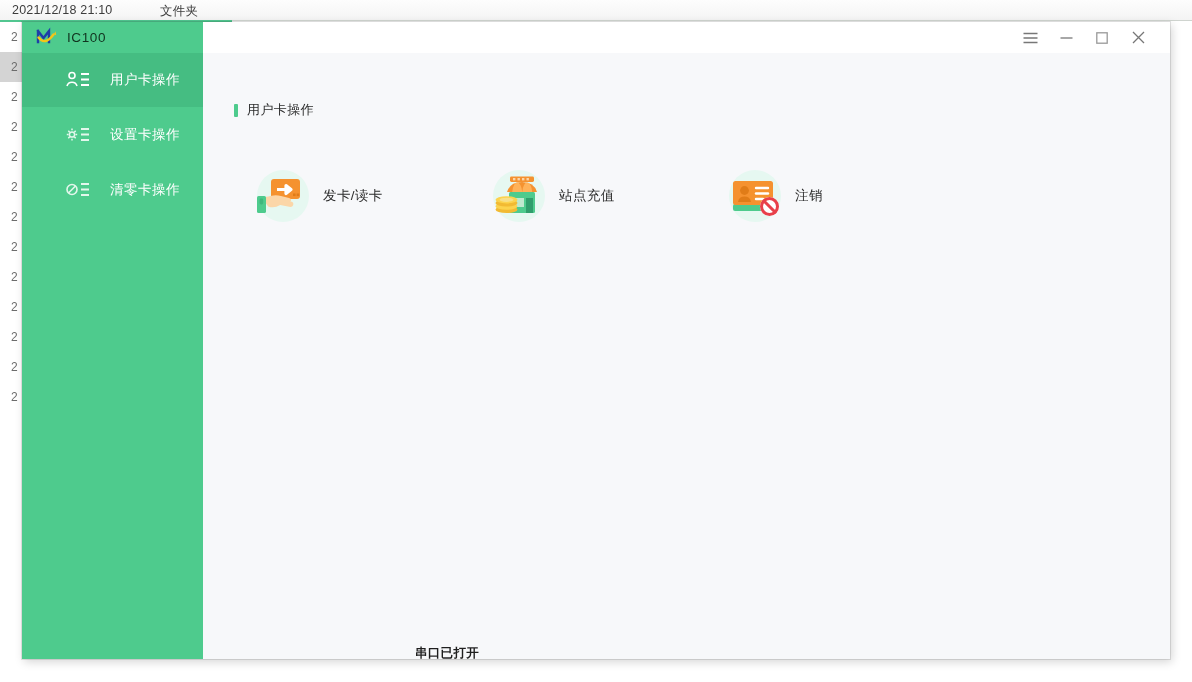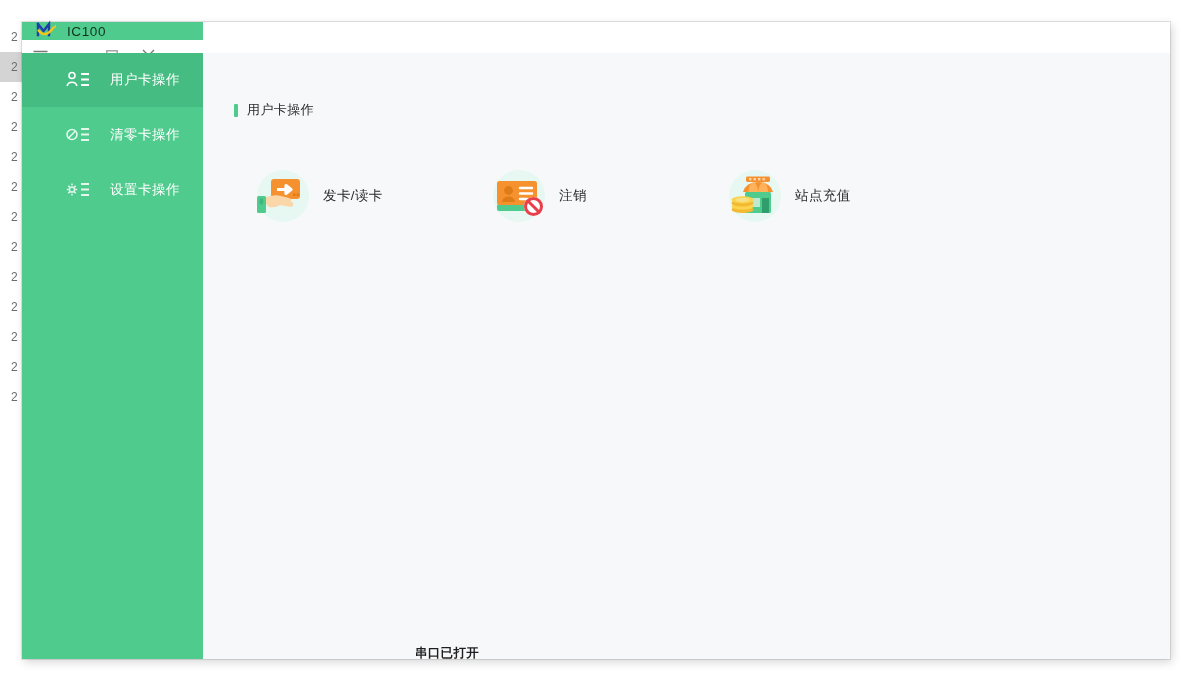--- a/index.html
+++ b/index.html
@@ -41,21 +41,21 @@
   
   #app-window {
     position:absolute; left:22px; top:22px; width:1148px; height:637px;
     background:#ffffff;
     box-shadow:0 0 0 1px rgba(0,0,0,.10), 2px 3px 9px rgba(0,0,0,.17);
   }
 
   
   #titlebar {
     position:absolute; left:0; top:0; right:0; height:31px;
-    background:#ffffff; display:flex; align-items:flex-start;flex-direction:column;
+    background:#ffffff; display:flex; align-items:flex-end;
   }
   #title-left {
     width:181px; height:31px; background:#4ecb8d;
     display:flex; align-items:center; padding-left:14px;
   }
   .logo-box { width:22px; height:18px; position:relative; }
   #app-title {
     margin-left:9px; font-size:13.5px; color:#11331f; letter-spacing:.6px;
   }
   #title-right {
@@ -125,20 +125,25 @@
     background:#f7f8fa; display:flex; align-items:center; padding-left:31px;
   }
   #status-text { font-size:12.5px; color:#1f1f1f; font-weight:bold; letter-spacing:.3px;margin-top:28px; }
 
   svg { display:block; overflow:visible; }
 </style>
 </head>
 <body>
 
 <div id="desktop">
+  <div class="bg-topbar">
+    <div class="bg-topbar-accent"></div>
+    <div class="bg-topbar-text bg-date">2021/12/18 21:10</div>
+    <div class="bg-topbar-text bg-folder">文件夹</div>
+  </div>
   <div class="bg-list" id="bg-list">
       <div class="bg-row" style="top: 0px;">2</div>
       <div class="bg-row sel" style="top: 30px;">2</div>
       <div class="bg-row" style="top: 60px;">2</div>
       <div class="bg-row" style="top: 90px;">2</div>
       <div class="bg-row" style="top: 120px;">2</div>
       <div class="bg-row" style="top: 150px;">2</div>
       <div class="bg-row" style="top: 180px;">2</div>
       <div class="bg-row" style="top: 210px;">2</div>
       <div class="bg-row" style="top: 240px;">2</div>
@@ -195,41 +200,41 @@
           <path d="M1 16 a5.2 5.2 0 0 1 10 0" stroke="#ffffff" stroke-width="1.6" fill="none"></path>
           <path d="M15 4 H23 M15 9.5 H23 M15 15 H23" stroke="#ffffff" stroke-width="1.9"></path>
         </svg>
       </span>
       <span class="nav-label">用户卡操作</span>
     </div>
 
     <div class="nav-item">
       <span class="nav-icon">
         <svg width="24" height="20" viewBox="0 0 24 20">
-          <circle cx="6" cy="9.5" r="5" stroke="#e3f7ec" stroke-width="1.6" fill="none"></circle>
-          <path d="M2.5 13 L9.5 6" stroke="#e3f7ec" stroke-width="1.6"></path>
-          <path d="M15 4 H23 M15 9.5 H23 M15 15 H23" stroke="#e3f7ec" stroke-width="1.9"></path>
-        </svg>
-      </span>
-      <span class="nav-label">清零卡操作</span>
-    </div>
-
-    <div class="nav-item">
-      <span class="nav-icon">
-        <svg width="24" height="20" viewBox="0 0 24 20">
           <g stroke="#e3f7ec" fill="none" stroke-width="1.5">
             <circle cx="6" cy="9.5" r="2.6"></circle>
             <path d="M6 3.4 V5.2 M6 13.8 V15.6 M0.8 9.5 H2.6 M9.4 9.5 H11.2
                      M2.3 5.8 L3.6 7.1 M8.4 11.9 L9.7 13.2
                      M9.7 5.8 L8.4 7.1 M3.6 11.9 L2.3 13.2"></path>
           </g>
           <path d="M15 4 H23 M15 9.5 H23 M15 15 H23" stroke="#e3f7ec" stroke-width="1.9"></path>
         </svg>
       </span>
       <span class="nav-label">设置卡操作</span>
+    </div>
+
+    <div class="nav-item">
+      <span class="nav-icon">
+        <svg width="24" height="20" viewBox="0 0 24 20">
+          <circle cx="6" cy="9.5" r="5" stroke="#e3f7ec" stroke-width="1.6" fill="none"></circle>
+          <path d="M2.5 13 L9.5 6" stroke="#e3f7ec" stroke-width="1.6"></path>
+          <path d="M15 4 H23 M15 9.5 H23 M15 15 H23" stroke="#e3f7ec" stroke-width="1.9"></path>
+        </svg>
+      </span>
+      <span class="nav-label">清零卡操作</span>
     </div>
 
   </div>
 
   <div id="content">
 
     <div id="section-header">
       <span class="section-bar"></span>
       <span id="section-title">用户卡操作</span>
     </div>
@@ -245,41 +250,20 @@
             <rect x="38" y="25.5" width="2.6" height="2.6" fill="#e07c18"></rect>
             <rect x="41.6" y="25.5" width="2.6" height="2.6" fill="#e07c18"></rect>
             <path d="M13 29 q6 -3 13 -1 l8 2 q2.6 .6 2 2.6 -.6 2 -3 1.6 l-8 -1.4" fill="#fbd6a8"></path>
             <path d="M7 30 q10 -4 20 1 l9 2.6 q3 .9 2.2 3.4 -.8 2.5 -4 1.8 l-9 -1.8
                      q-6 3.6 -12 1.4 L7 30 Z" fill="#fbd6a8"></path>
             <rect x="2" y="28" width="9" height="17" rx="1.6" fill="#4ecb8d"></rect>
             <rect x="4.6" y="30.5" width="3.6" height="6" rx="1.4" fill="#3fb77c"></rect>
           </svg>
         </div>
         <div class="action-label">发卡/读卡</div>
-      </div>
-
-      <div class="action">
-        <div class="action-ico">
-          <div class="action-circle"></div>
-          <svg width="56" height="56" viewBox="0 0 56 56" style="position:absolute;left:0;top:0;">
-            <rect x="6" y="36" width="40" height="7" rx="2" fill="#4ecb8d"></rect>
-            <rect x="6" y="13" width="40" height="24" rx="2.5" fill="#f5922f"></rect>
-            <circle cx="17.5" cy="22.5" r="4.4" fill="#e07c18"></circle>
-            <path d="M11 34 a6.6 6.6 0 0 1 13 0 Z" fill="#e07c18"></path>
-            <g stroke="#ffffff" stroke-width="2.4" stroke-linecap="round">
-              <path d="M29 20 H41"></path>
-              <path d="M29 25.5 H41"></path>
-              <path d="M29 31 H36"></path>
-            </g>
-            <circle cx="42.5" cy="38.5" r="9.6" fill="#ffffff"></circle>
-            <circle cx="42.5" cy="38.5" r="8" fill="none" stroke="#e8404a" stroke-width="3"></circle>
-            <path d="M37 33 L48 44" stroke="#e8404a" stroke-width="3" stroke-linecap="round"></path>
-          </svg>
-        </div>
-        <div class="action-label">注销</div>
       </div>
 
       <div class="action">
         <div class="action-ico">
           <div class="action-circle"></div>
           <svg width="56" height="56" viewBox="0 0 56 56" style="position:absolute;left:0;top:0;">
             <rect x="18" y="24" width="26" height="21" rx="1.5" fill="#4ecb8d"></rect>
             <rect x="24" y="30" width="9" height="9" fill="#bfe9cf"></rect>
             <rect x="35" y="30" width="7" height="15" fill="#2f9e6c"></rect>
             <rect x="19" y="8.5" width="24" height="5.5" rx="1.4" fill="#f5922f"></rect>
@@ -295,20 +279,41 @@
             <ellipse cx="15.5" cy="41.5" rx="11" ry="3.6" fill="#f2ba33"></ellipse>
             <ellipse cx="15.5" cy="38.2" rx="11" ry="3.6" fill="#fcd34d"></ellipse>
             <ellipse cx="15.5" cy="34.9" rx="11" ry="3.6" fill="#f2ba33"></ellipse>
             <ellipse cx="15.5" cy="31.8" rx="11" ry="3.6" fill="#fcd34d"></ellipse>
             <ellipse cx="15.5" cy="31.8" rx="7" ry="2.1" fill="#f7e08a"></ellipse>
           </svg>
         </div>
         <div class="action-label">站点充值</div>
       </div>
 
+      <div class="action">
+        <div class="action-ico">
+          <div class="action-circle"></div>
+          <svg width="56" height="56" viewBox="0 0 56 56" style="position:absolute;left:0;top:0;">
+            <rect x="6" y="36" width="40" height="7" rx="2" fill="#4ecb8d"></rect>
+            <rect x="6" y="13" width="40" height="24" rx="2.5" fill="#f5922f"></rect>
+            <circle cx="17.5" cy="22.5" r="4.4" fill="#e07c18"></circle>
+            <path d="M11 34 a6.6 6.6 0 0 1 13 0 Z" fill="#e07c18"></path>
+            <g stroke="#ffffff" stroke-width="2.4" stroke-linecap="round">
+              <path d="M29 20 H41"></path>
+              <path d="M29 25.5 H41"></path>
+              <path d="M29 31 H36"></path>
+            </g>
+            <circle cx="42.5" cy="38.5" r="9.6" fill="#ffffff"></circle>
+            <circle cx="42.5" cy="38.5" r="8" fill="none" stroke="#e8404a" stroke-width="3"></circle>
+            <path d="M37 33 L48 44" stroke="#e8404a" stroke-width="3" stroke-linecap="round"></path>
+          </svg>
+        </div>
+        <div class="action-label">注销</div>
+      </div>
+
 
     </div>
 
     <div id="statusbar">
       <span id="status-text">串口已打开</span>
     </div>
 
   </div>
 </div>
 

